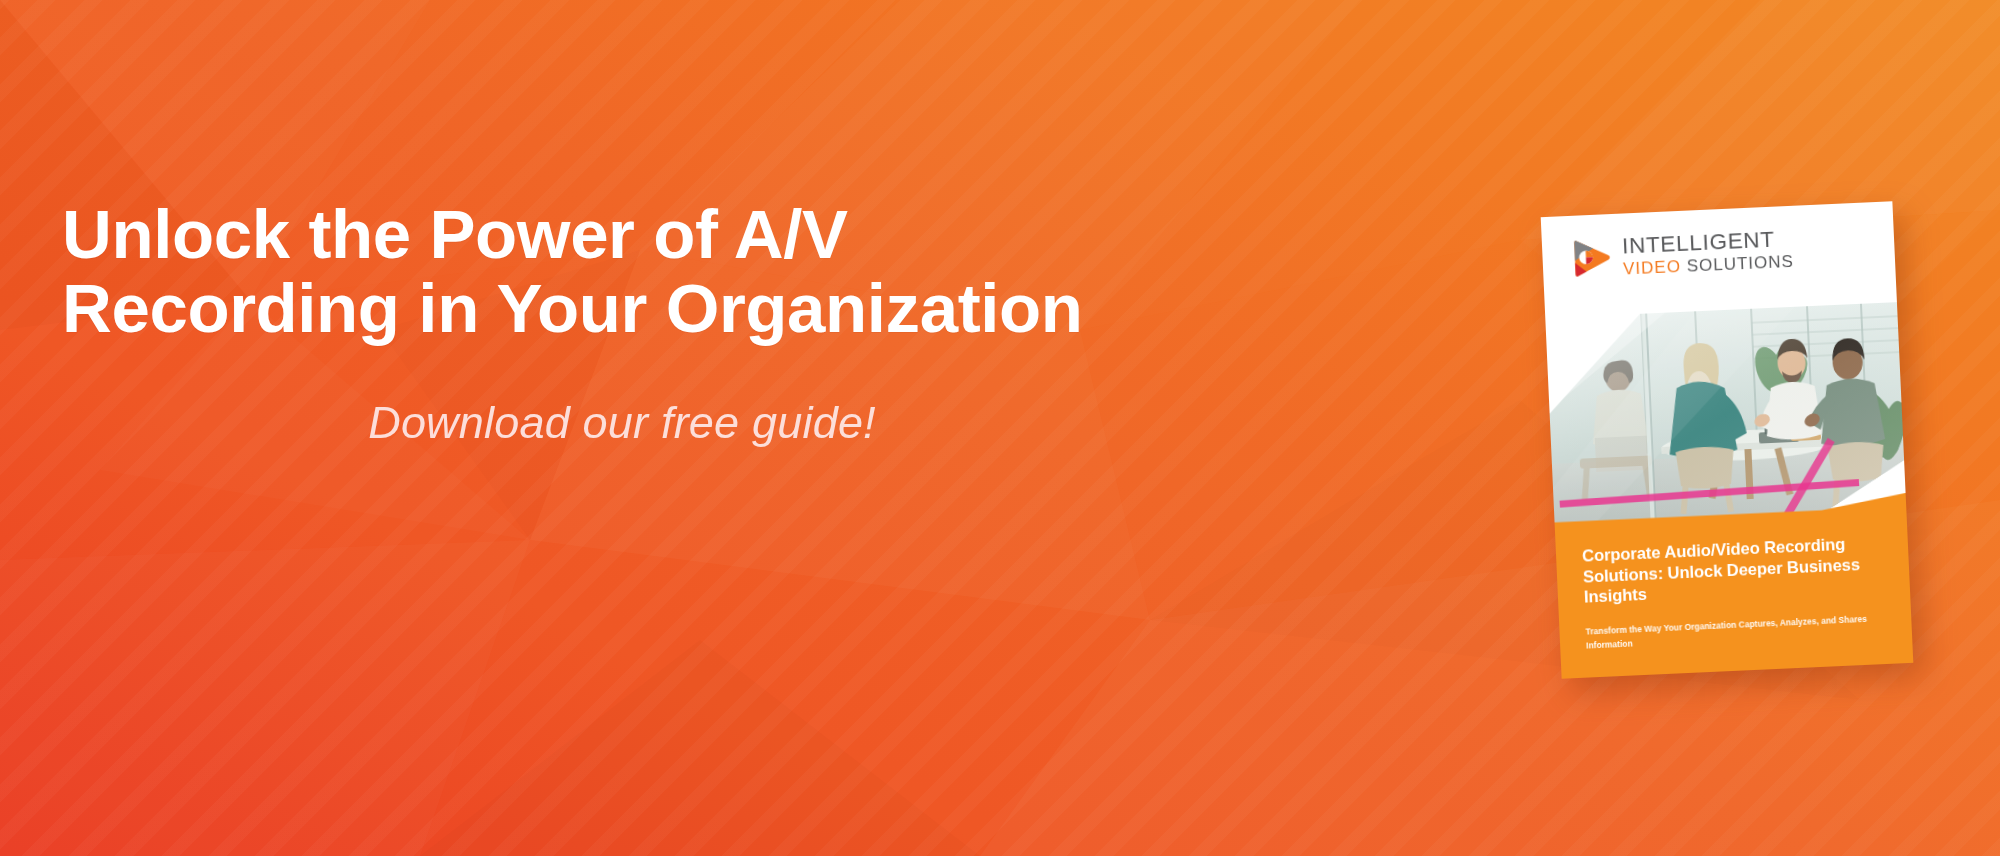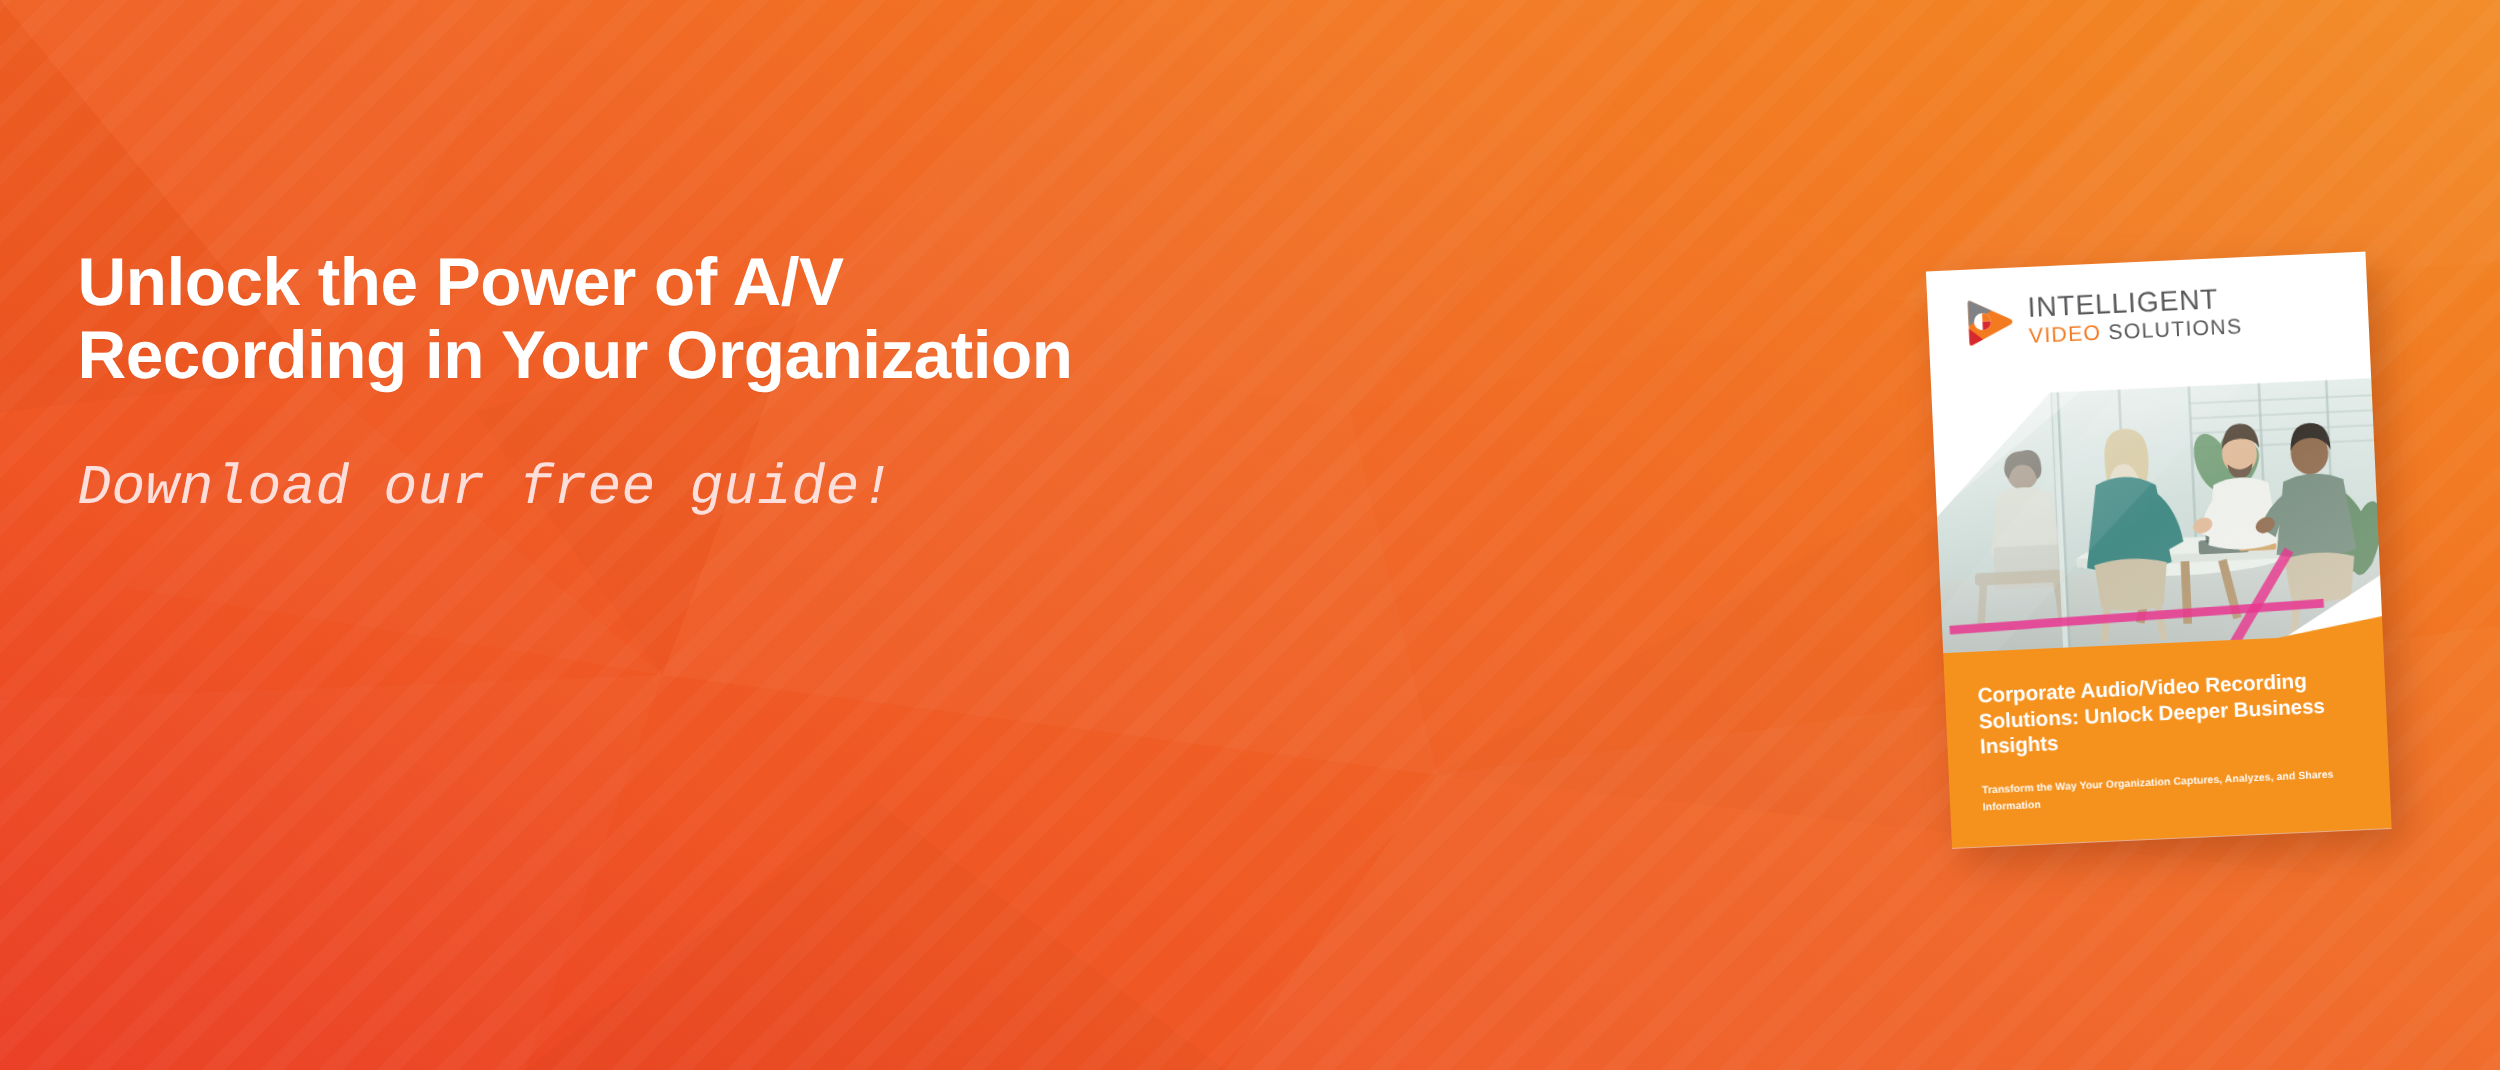--- a/index.html
+++ b/index.html
@@ -27,36 +27,37 @@
     pointer-events:none;
   }
 
   
   .copy{position:absolute;left:62px;top:198px;width:1120px;}
   .headline{
     margin:0;
     color:#ffffff;
     font-family:"Liberation Sans",sans-serif;
     font-weight:700;
-    font-size:54px;
+    font-size:69px;
     line-height:1.07;
     letter-spacing:-0.4px;
     white-space:pre-line;
     text-shadow:0 1px 0 rgba(160,60,20,0.10);
   }
   .subhead{
     margin:52px 0 0 0;
     color:#fde3e0;
-    font-family:Liberation Mono, monospace;
+    font-family:Liberation Sans, sans-serif;
     font-weight:300;
     font-style:italic;
     font-size:45px;
     line-height:1.1;
     letter-spacing:0.2px;
     opacity:0.97;
+    text-align:center;
   }
 
   
   .brochure-wrap{
     position:absolute;
     left:1551px;top:209px;
     width:352px;height:462px;
     transform:rotate(-2.6deg);
     transform-origin:50% 50%;
     filter:drop-shadow(10px 14px 16px rgba(120,40,10,0.34));

